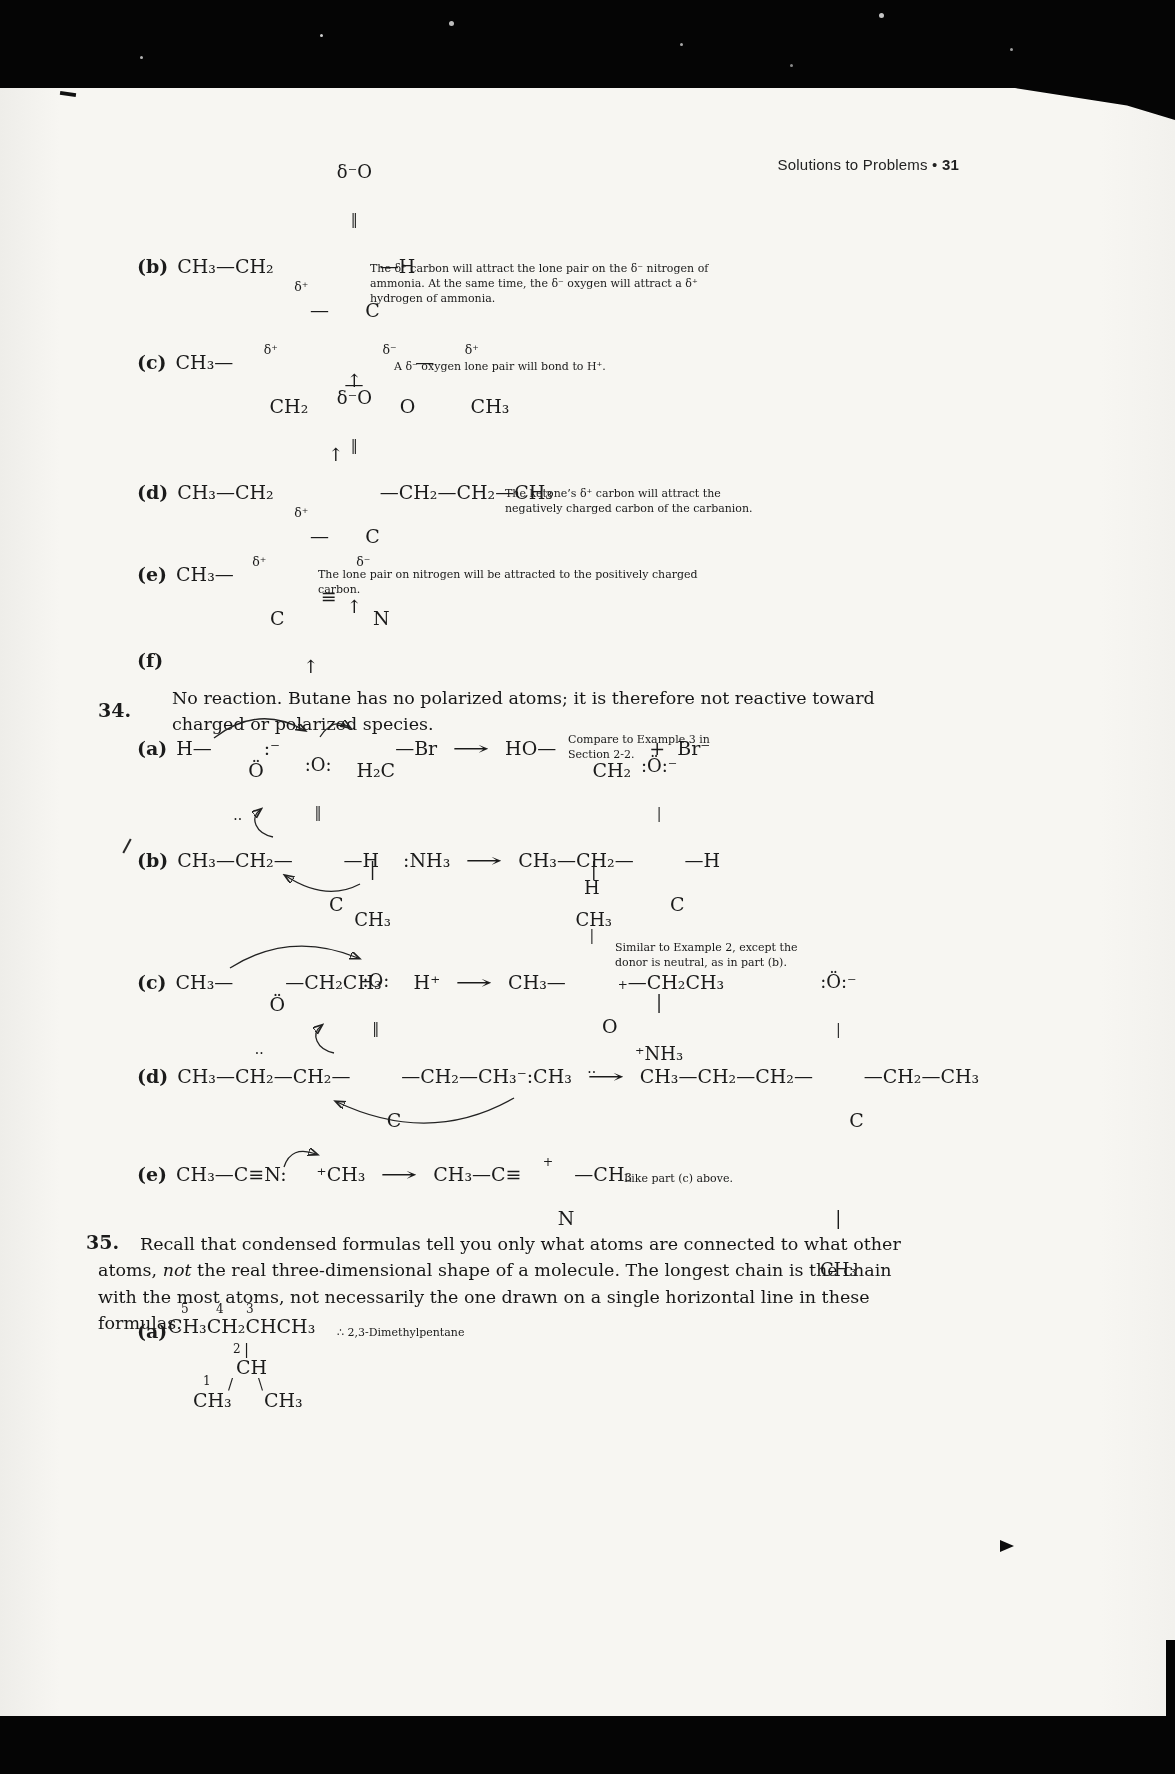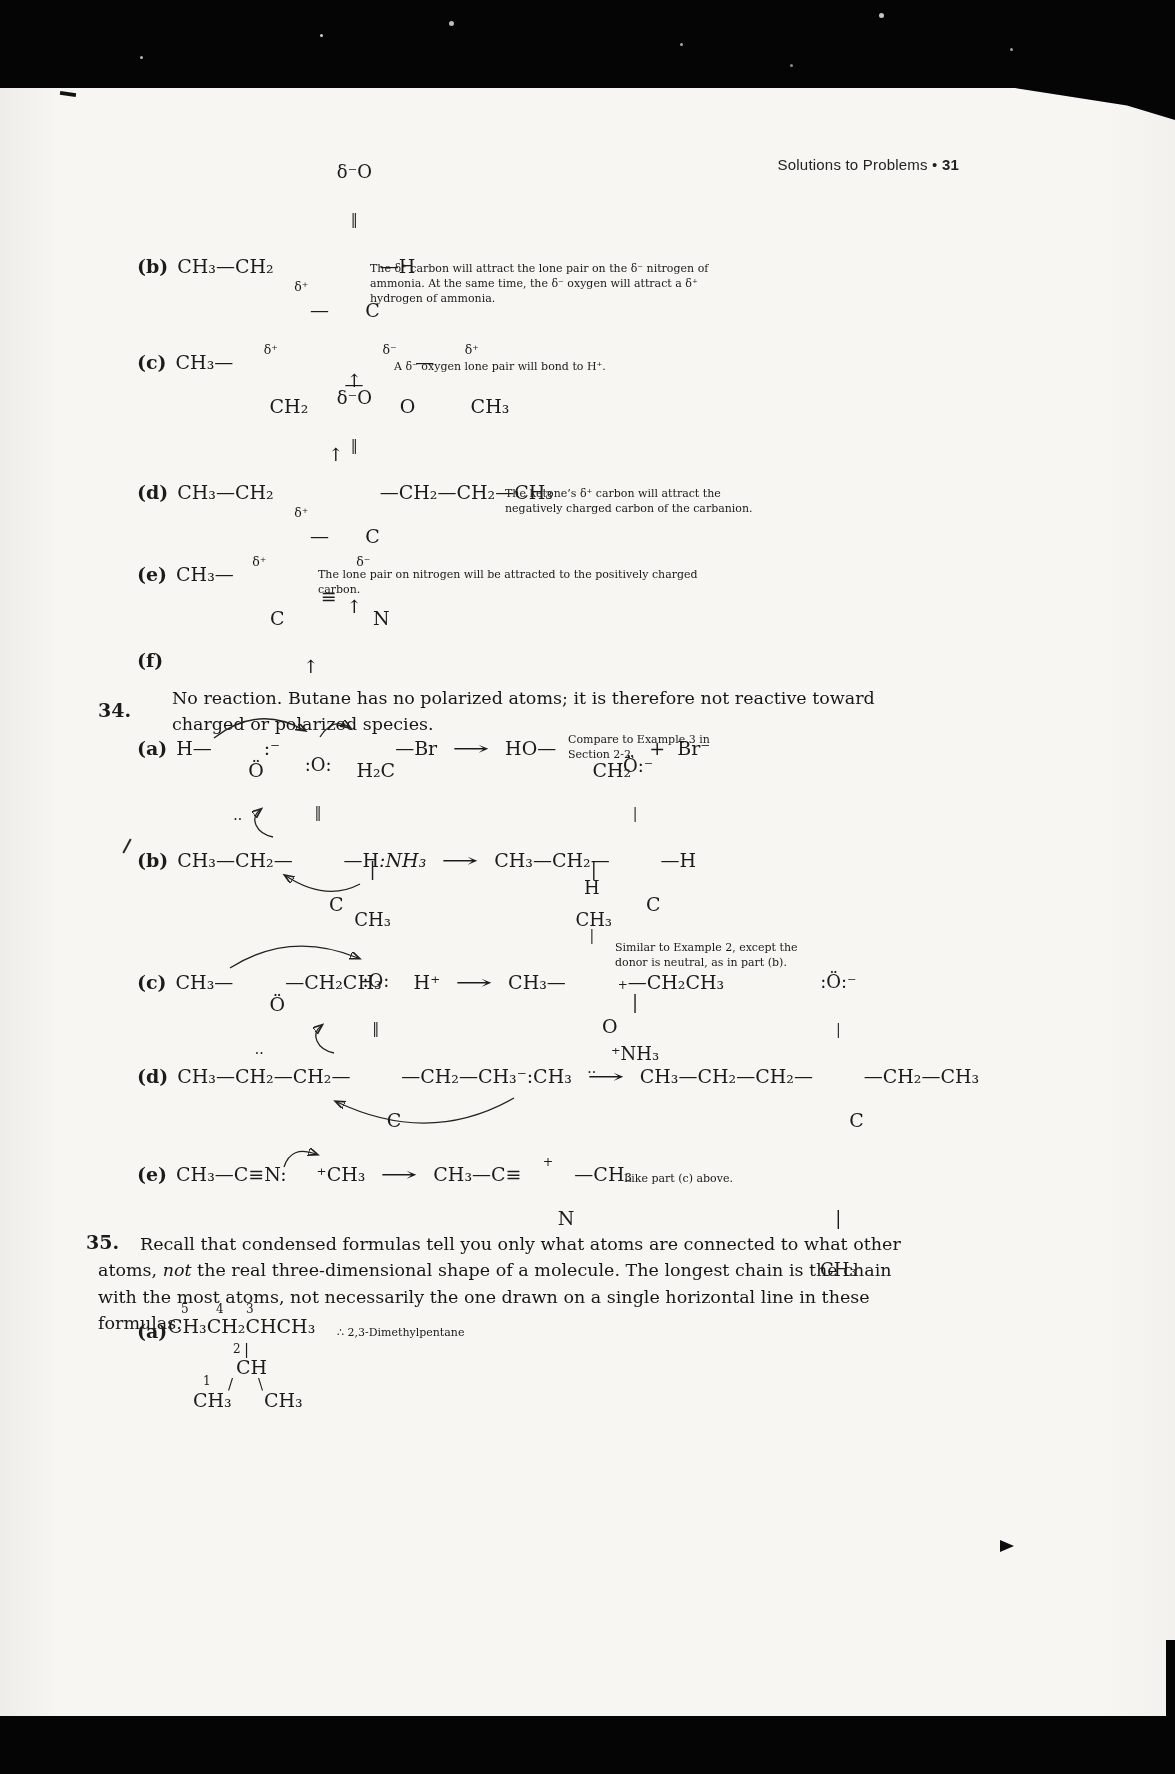--- a/index.html
+++ b/index.html
@@ -202,21 +202,21 @@
     <span class="lbl">(b)</span>
     <span>CH₃—CH₂—</span>
     <span class="stk">
       <span class="abv">
         <span class="abv-line">:O:</span>
         <span class="abv-line dbl">‖</span>
       </span>
       <span>C</span>
     </span>
     <span>—H</span>
-    <span style="font-style:italic;">:NH₃</span>
+    <span style="margin-left:24px;">:NH₃</span>
     <span class="xarr">→</span>
     <span>CH₃—CH₂—</span>
     <span class="stk">
       <span class="abv">
         <span class="abv-line">:Ö:⁻</span>
         <span class="abv-line dbl">|</span>
       </span>
       <span>C</span>
       <span class="blw">
         <span class="abv-line">|</span>

